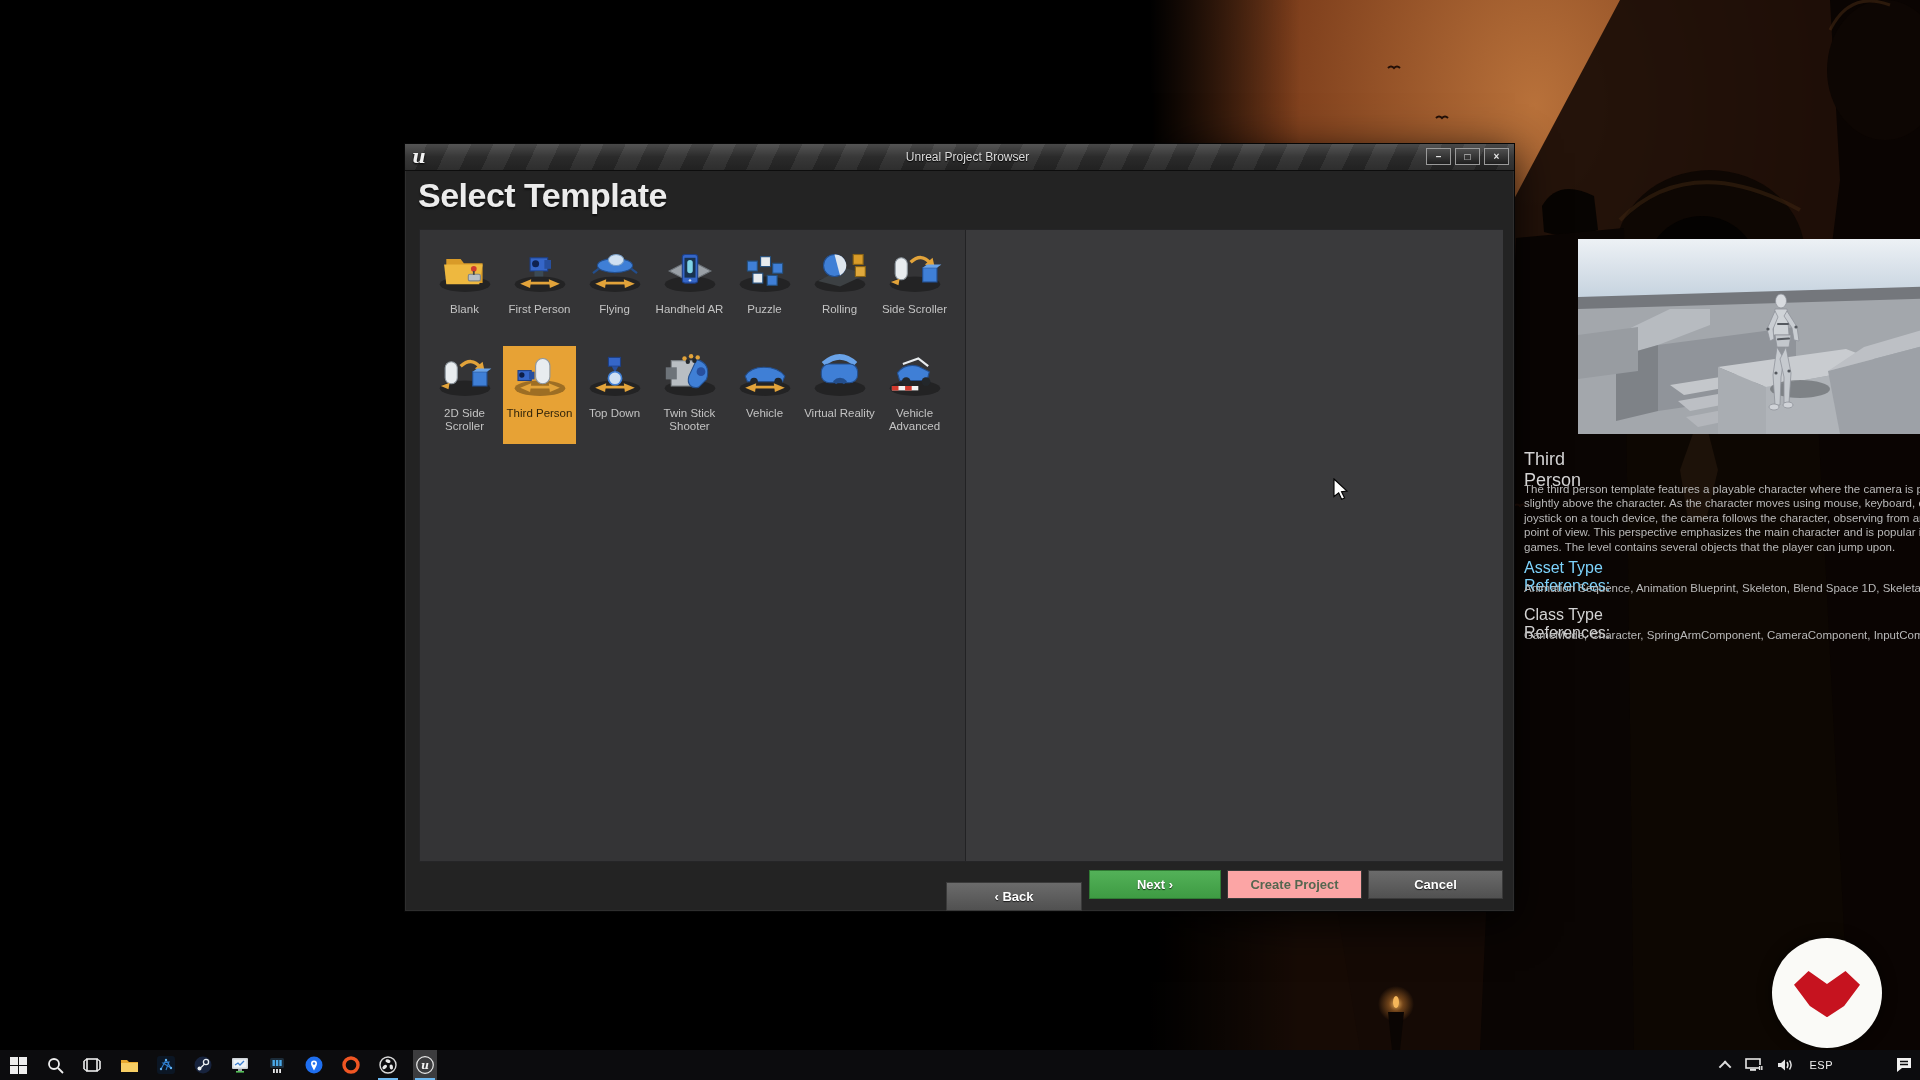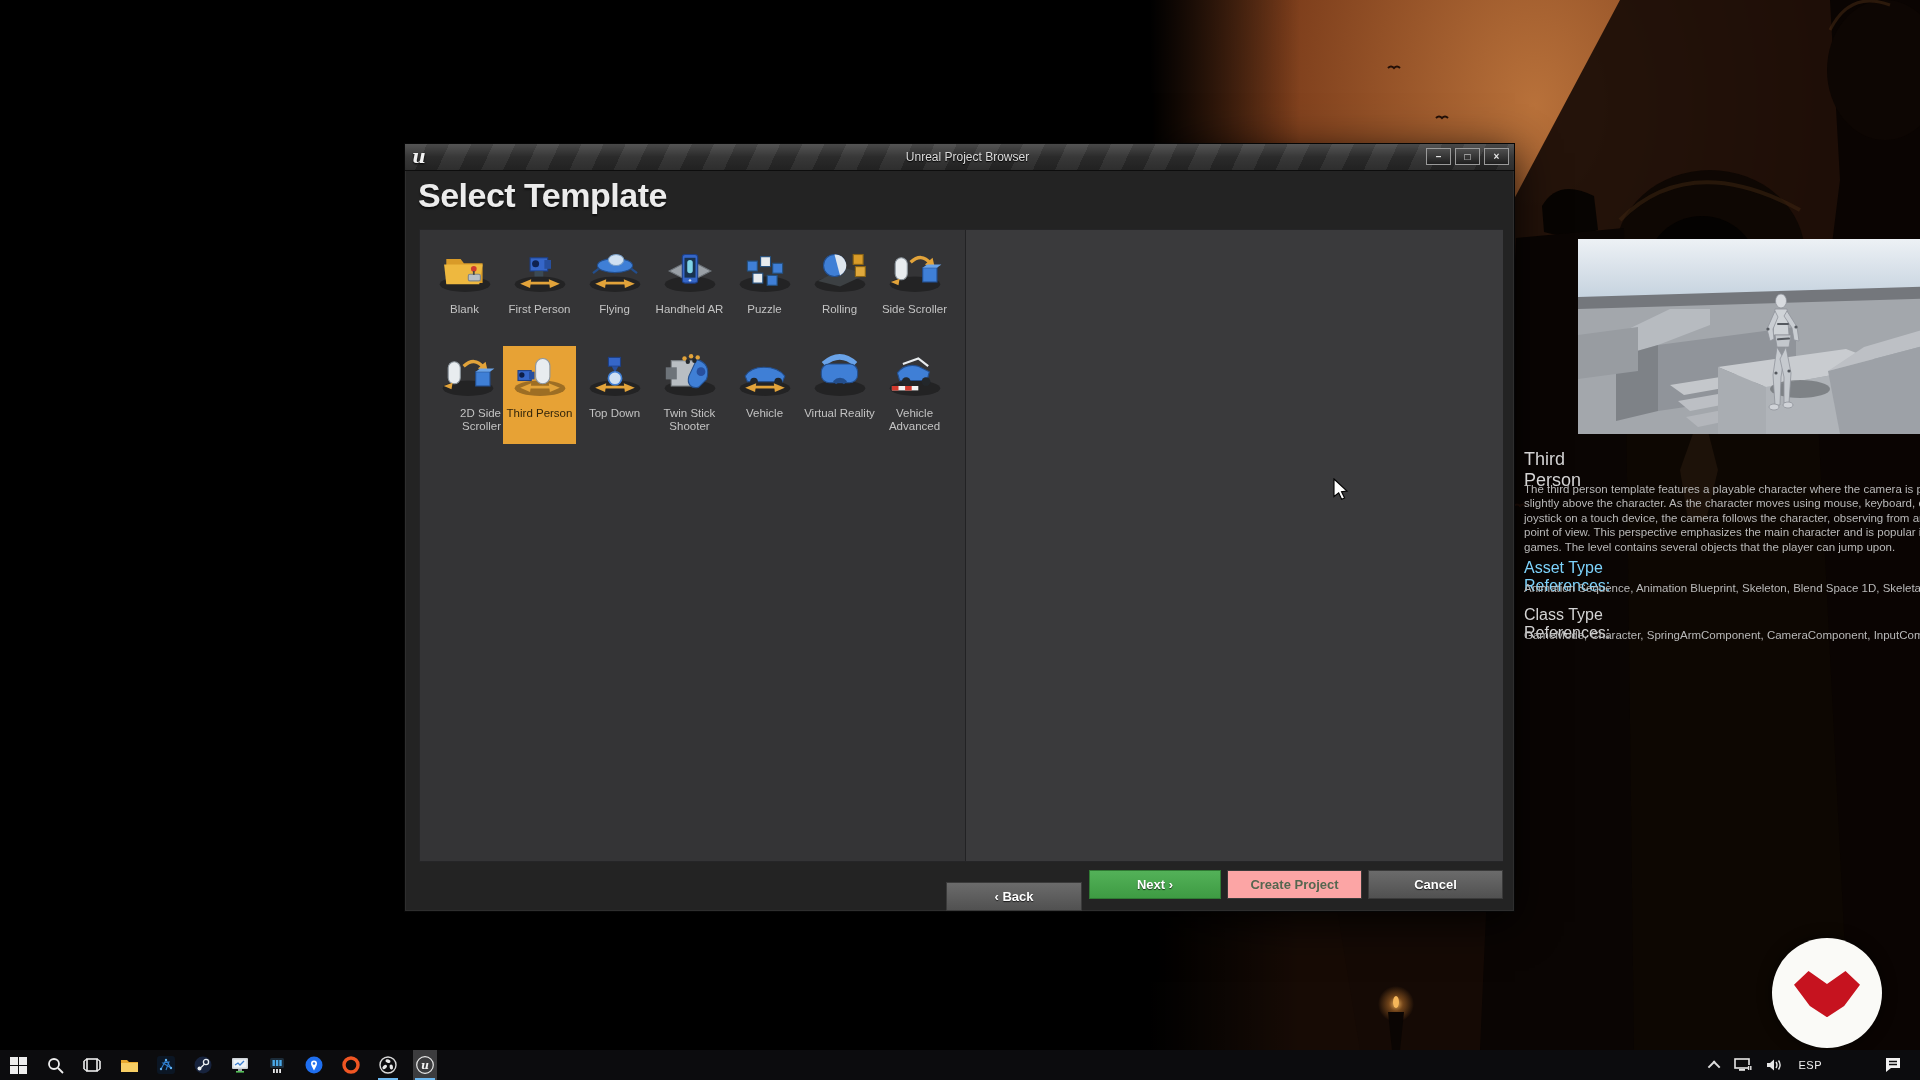--- a/index.html
+++ b/index.html
@@ -65,21 +65,21 @@
 
   
   .taskbar { position:absolute; left:0; bottom:0; width:1920px; height:30px;
     background:#0c0c0e; display:flex; align-items:center; z-index:50; }
   .tb-icons { display:flex; align-items:center; gap:13px; padding-left:6px; }
   .tb-item { position:relative; width:24px; height:30px; display:flex; align-items:center;
     justify-content:center; }
   .tb-item.active { background:#3c3c3e; }
   .tb-item .runline { position:absolute; bottom:0; left:2px; right:2px; height:2px;
     background:#6cb8f0; }
-  .tray { margin-left:auto; display:flex; align-items:center; gap:14px; padding-right:18px;
+  .tray { margin-left:auto; display:flex; align-items:center; gap:14px; padding-right:7px;
     color:#eee; }
   .tray .lang { font-size:11px; color:#f0f0f0; letter-spacing:.5px; }
   .chevup { width:9px; height:9px; border-left:2px solid #ddd; border-top:2px solid #ddd;
     transform:rotate(45deg) translateY(2px); }
 
   
   .logo { position:absolute; left:1772px; top:938px; width:110px; height:110px;
     border-radius:50%; background:#fafaf7; box-shadow:0 0 14px rgba(0,0,0,.6); }
   .logo .shape { position:absolute; left:20%; top:30%; width:60%; height:42%;
     background:#c6131f;
@@ -305,21 +305,21 @@
                 <ellipse cx="30" cy="32" rx="23" ry="7" fill="rgba(0,0,0,.32)"></ellipse>
                 <rect x="12" y="8" width="11" height="20" rx="5.5" fill="#e8ecef" stroke="#8d969e"></rect>
                 <path d="M26 12 q10 -9 18 1" fill="none" stroke="#e2a33a" stroke-width="3"></path>
                 <path d="M46 8 l2 9 -9 -3 z" fill="#e2a33a"></path>
                 <rect x="37" y="17" width="13" height="13" fill="#3f7fd6" stroke="#234e8c"></rect>
                 <path d="M37 17 l4 -3 h13 l-4 3 z" fill="#6aa3e8"></path>
                 <path d="M8 30 l8 -3 -1 6 z" fill="#e2a33a"></path>
               </svg></div>
             <div class="tlabel">Side Scroller</div>
           </div>
-          <div class="tile" style="left: 8px; top: 116px; text-align: right;">
+          <div class="tile" style="left: 8px; top: 116px;">
             <div class="ticon"><svg viewBox="0 0 60 40" width="66" height="50">
                 <ellipse cx="30" cy="32" rx="23" ry="7" fill="rgba(0,0,0,.32)"></ellipse>
                 <rect x="12" y="8" width="11" height="20" rx="5.5" fill="#e8ecef" stroke="#8d969e"></rect>
                 <path d="M26 12 q10 -9 18 1" fill="none" stroke="#e2a33a" stroke-width="3"></path>
                 <path d="M46 8 l2 9 -9 -3 z" fill="#e2a33a"></path>
                 <rect x="37" y="17" width="13" height="13" fill="#3f7fd6" stroke="#234e8c"></rect>
                 <path d="M37 17 l4 -3 h13 l-4 3 z" fill="#6aa3e8"></path>
                 <path d="M8 30 l8 -3 -1 6 z" fill="#e2a33a"></path>
               </svg></div>
             <div class="tlabel">2D Side Scroller</div>

